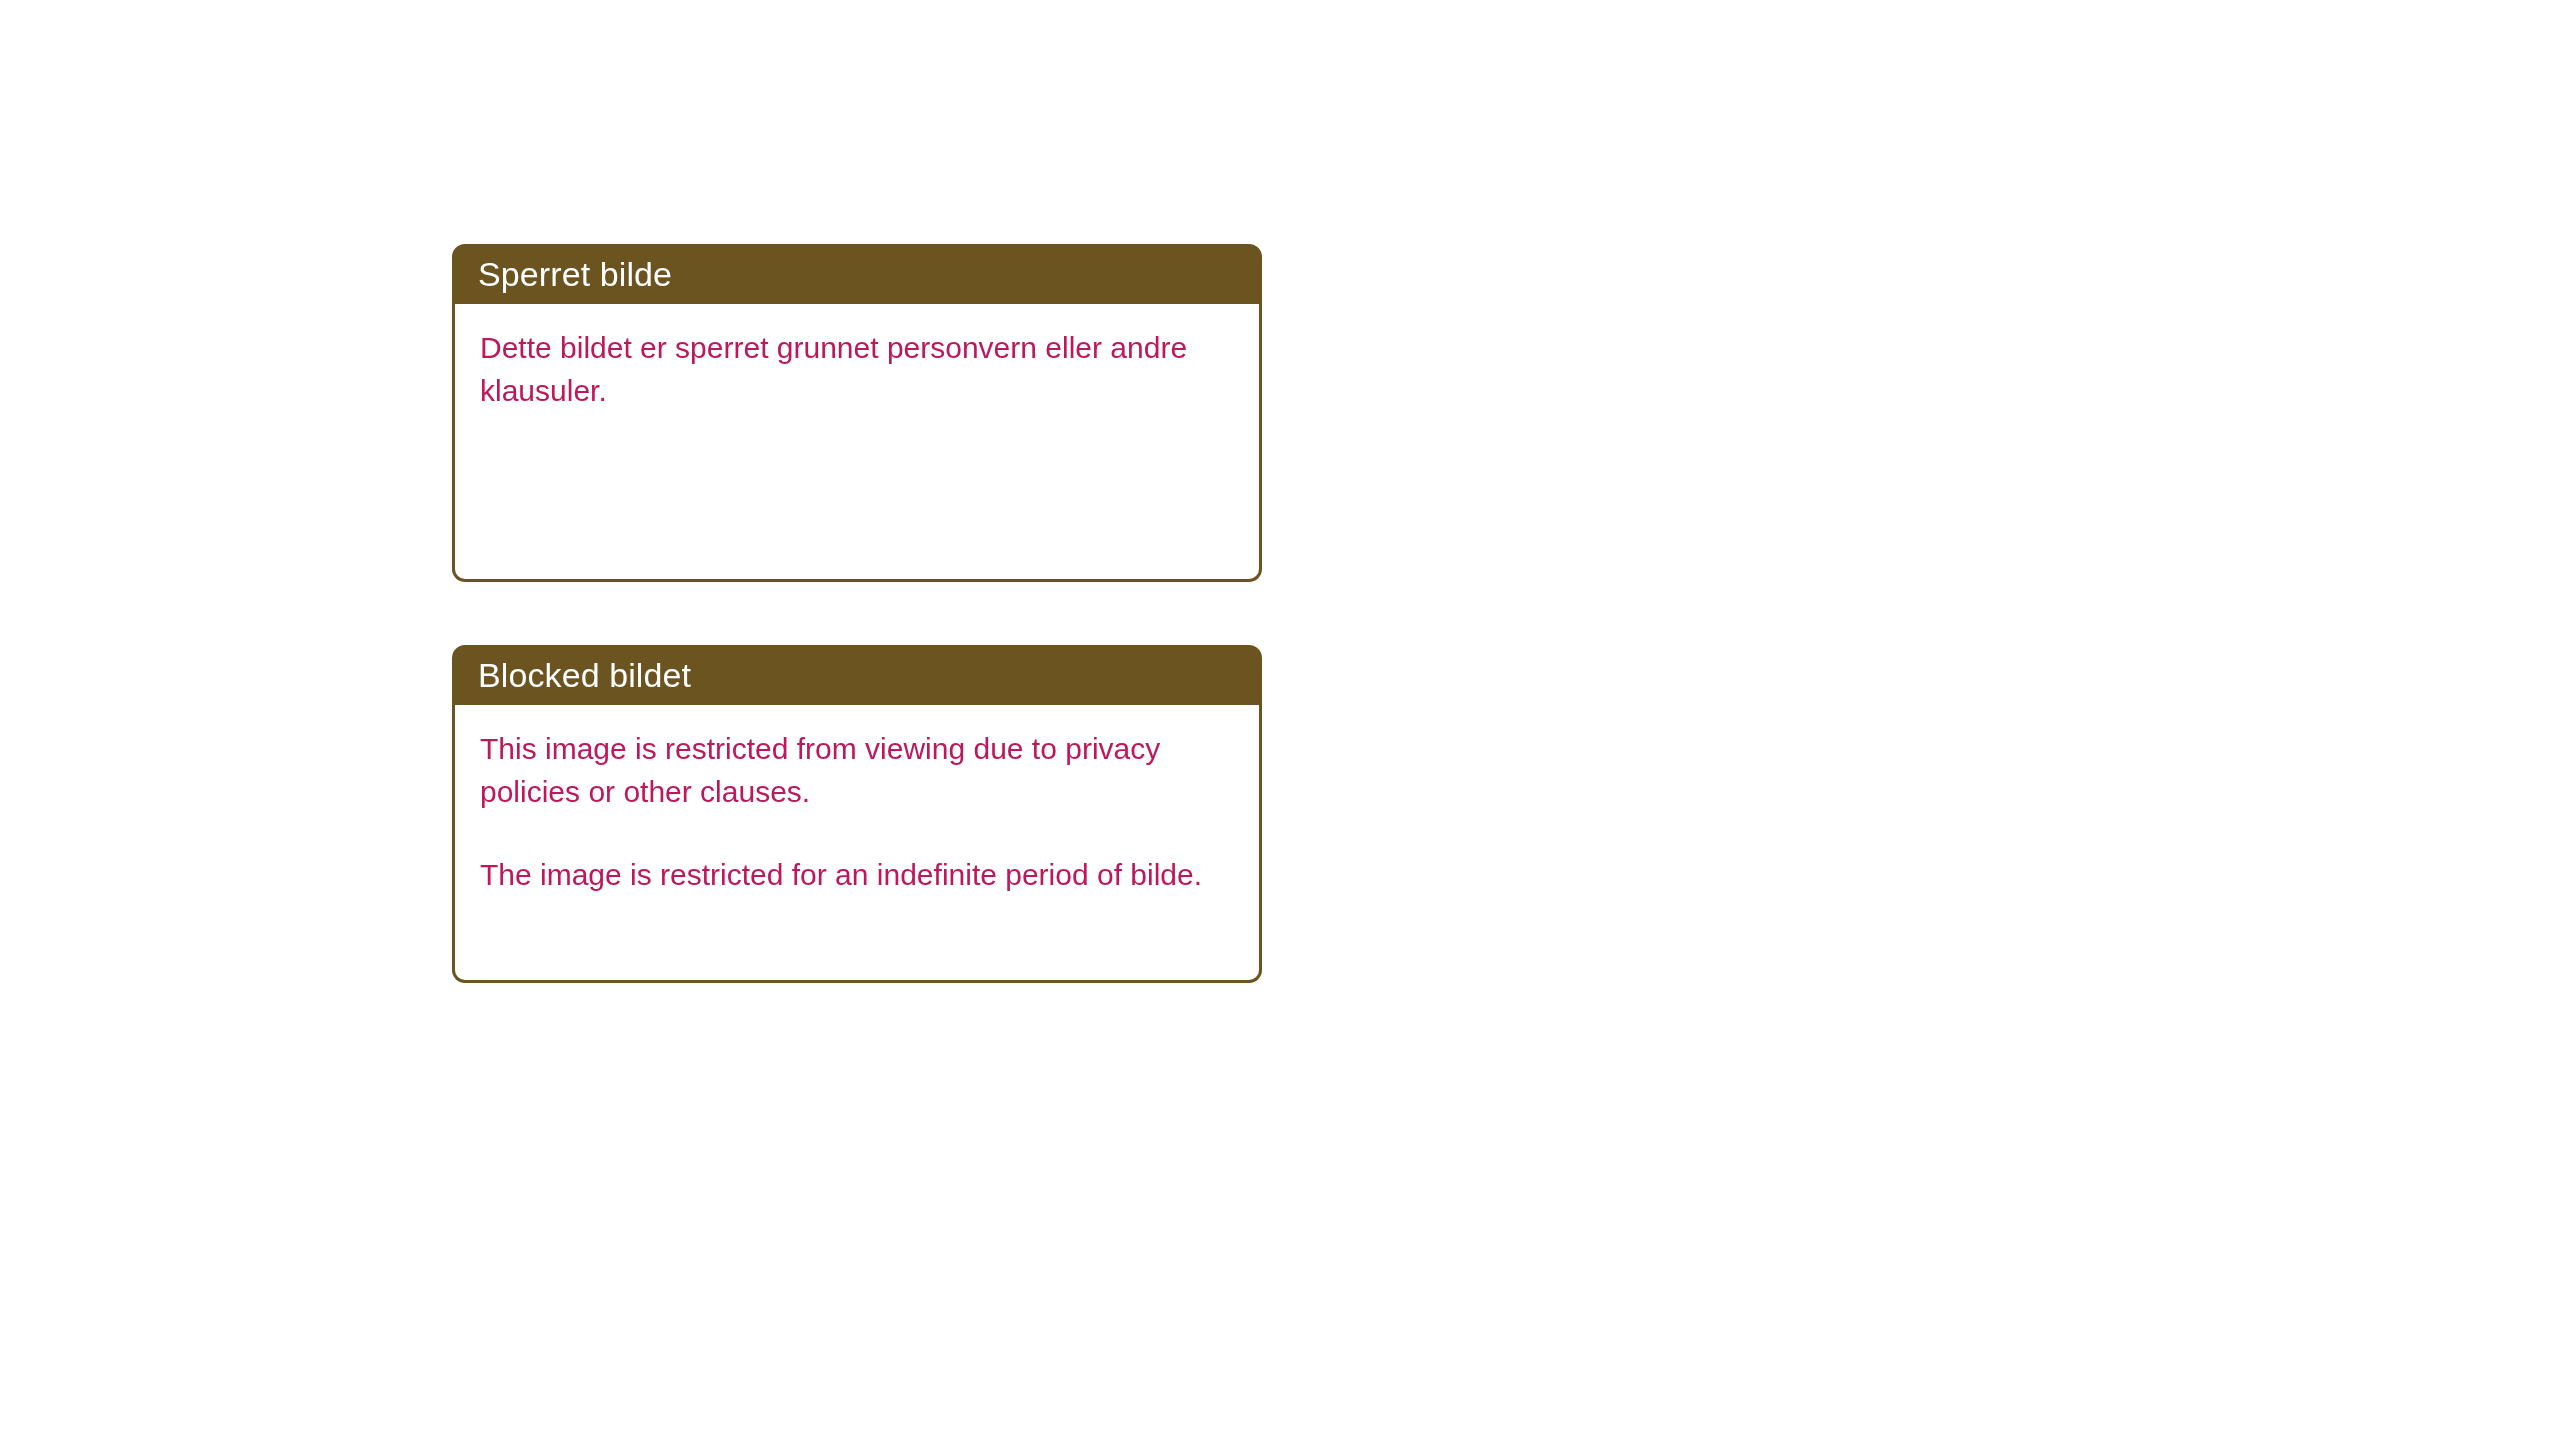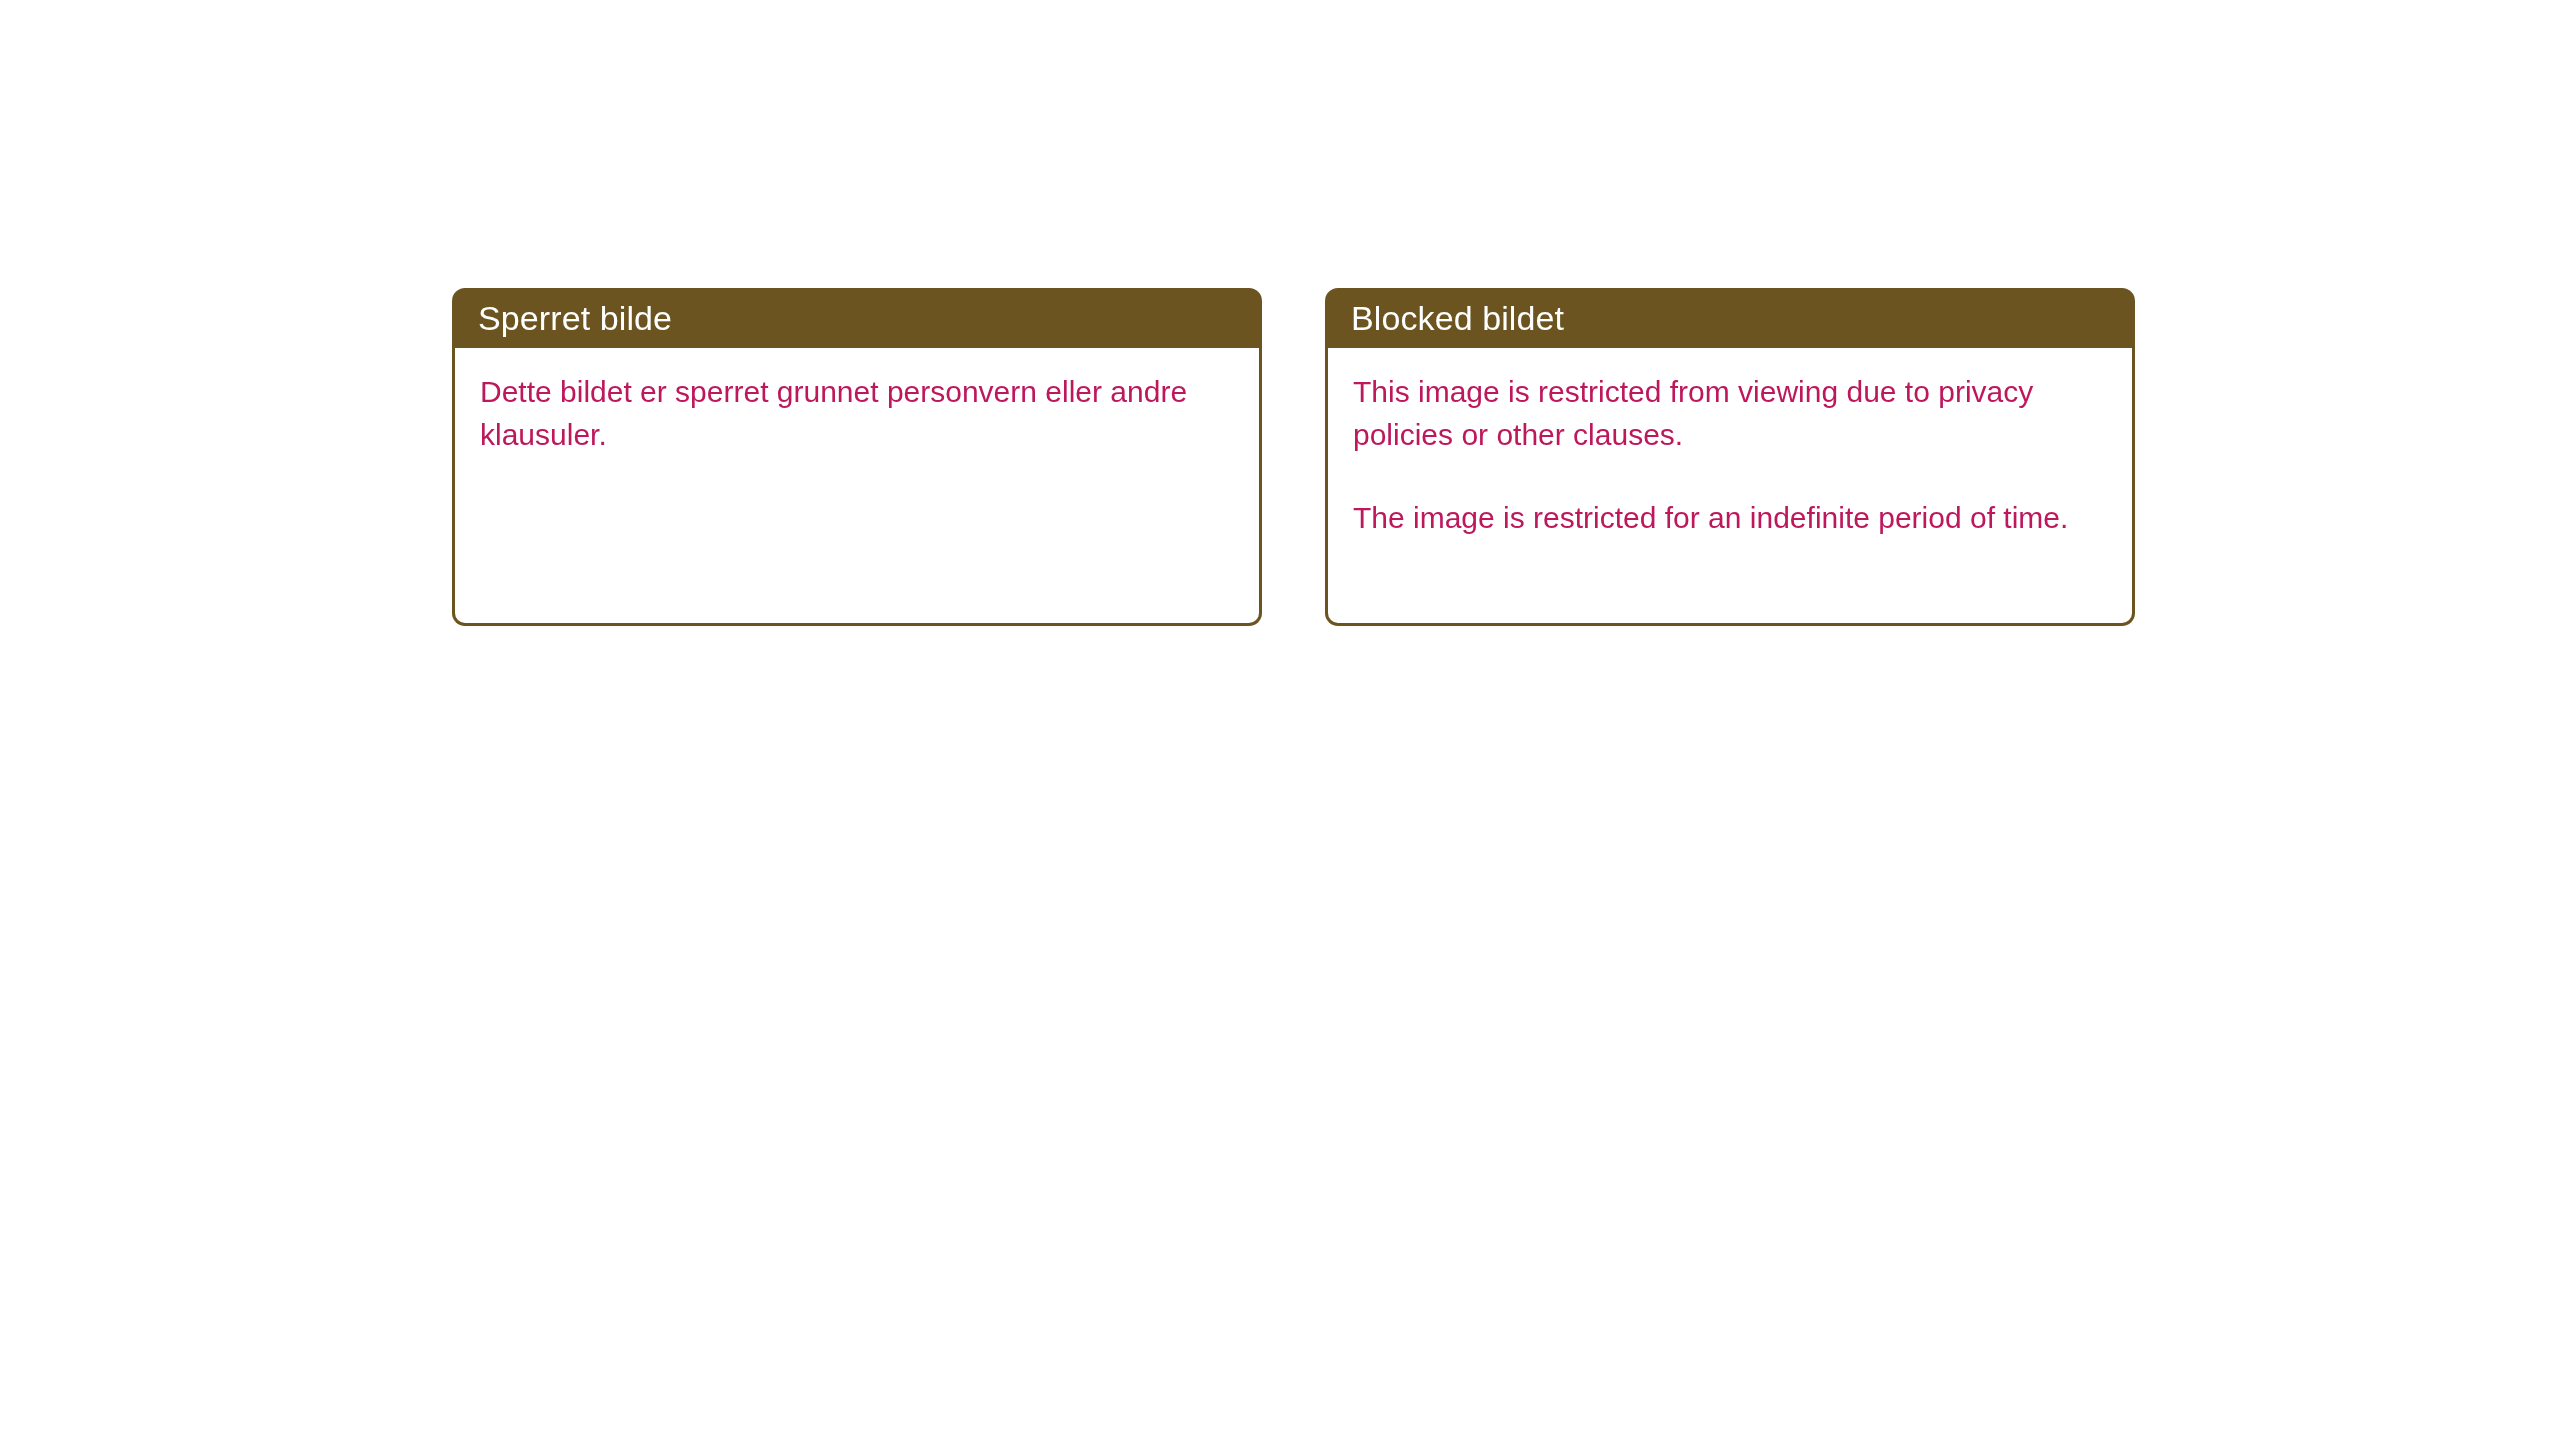--- a/index.html
+++ b/index.html
@@ -20,24 +20,23 @@
     width: 2560px;
     height: 1440px;
     background: #ffffff;
   }
 
   .notice-row {
     position: absolute;
     left: 452px;
     top: 244px;
     display: flex;
-    flex-direction: row;
+    flex-direction: column;
     align-items: flex-end;
     gap: 63px;
-    margin-top: 44px;
   }
 
   .notice-card {
     width: 810px;
     box-sizing: border-box;
     background: #ffffff;
     border-radius: 13px;
     overflow: visible;
   }
 
@@ -98,18 +97,18 @@
         <p class="notice-paragraph">Dette bildet er sperret grunnet personvern eller andre klausuler.</p>
       </div>
     </div>
 
     <div class="notice-card">
       <div class="notice-card-header">
         <span class="notice-card-title">Blocked bildet</span>
       </div>
       <div class="notice-card-body">
         <p class="notice-paragraph">This image is restricted from viewing due to privacy policies or other clauses.</p>
-        <p class="notice-paragraph">The image is restricted for an indefinite period of time.</p>
+        <p class="notice-paragraph">The image is restricted for an indefinite period of bilde.</p>
       </div>
     </div>
 
   </div>
 </div>
 
 </body></html>

